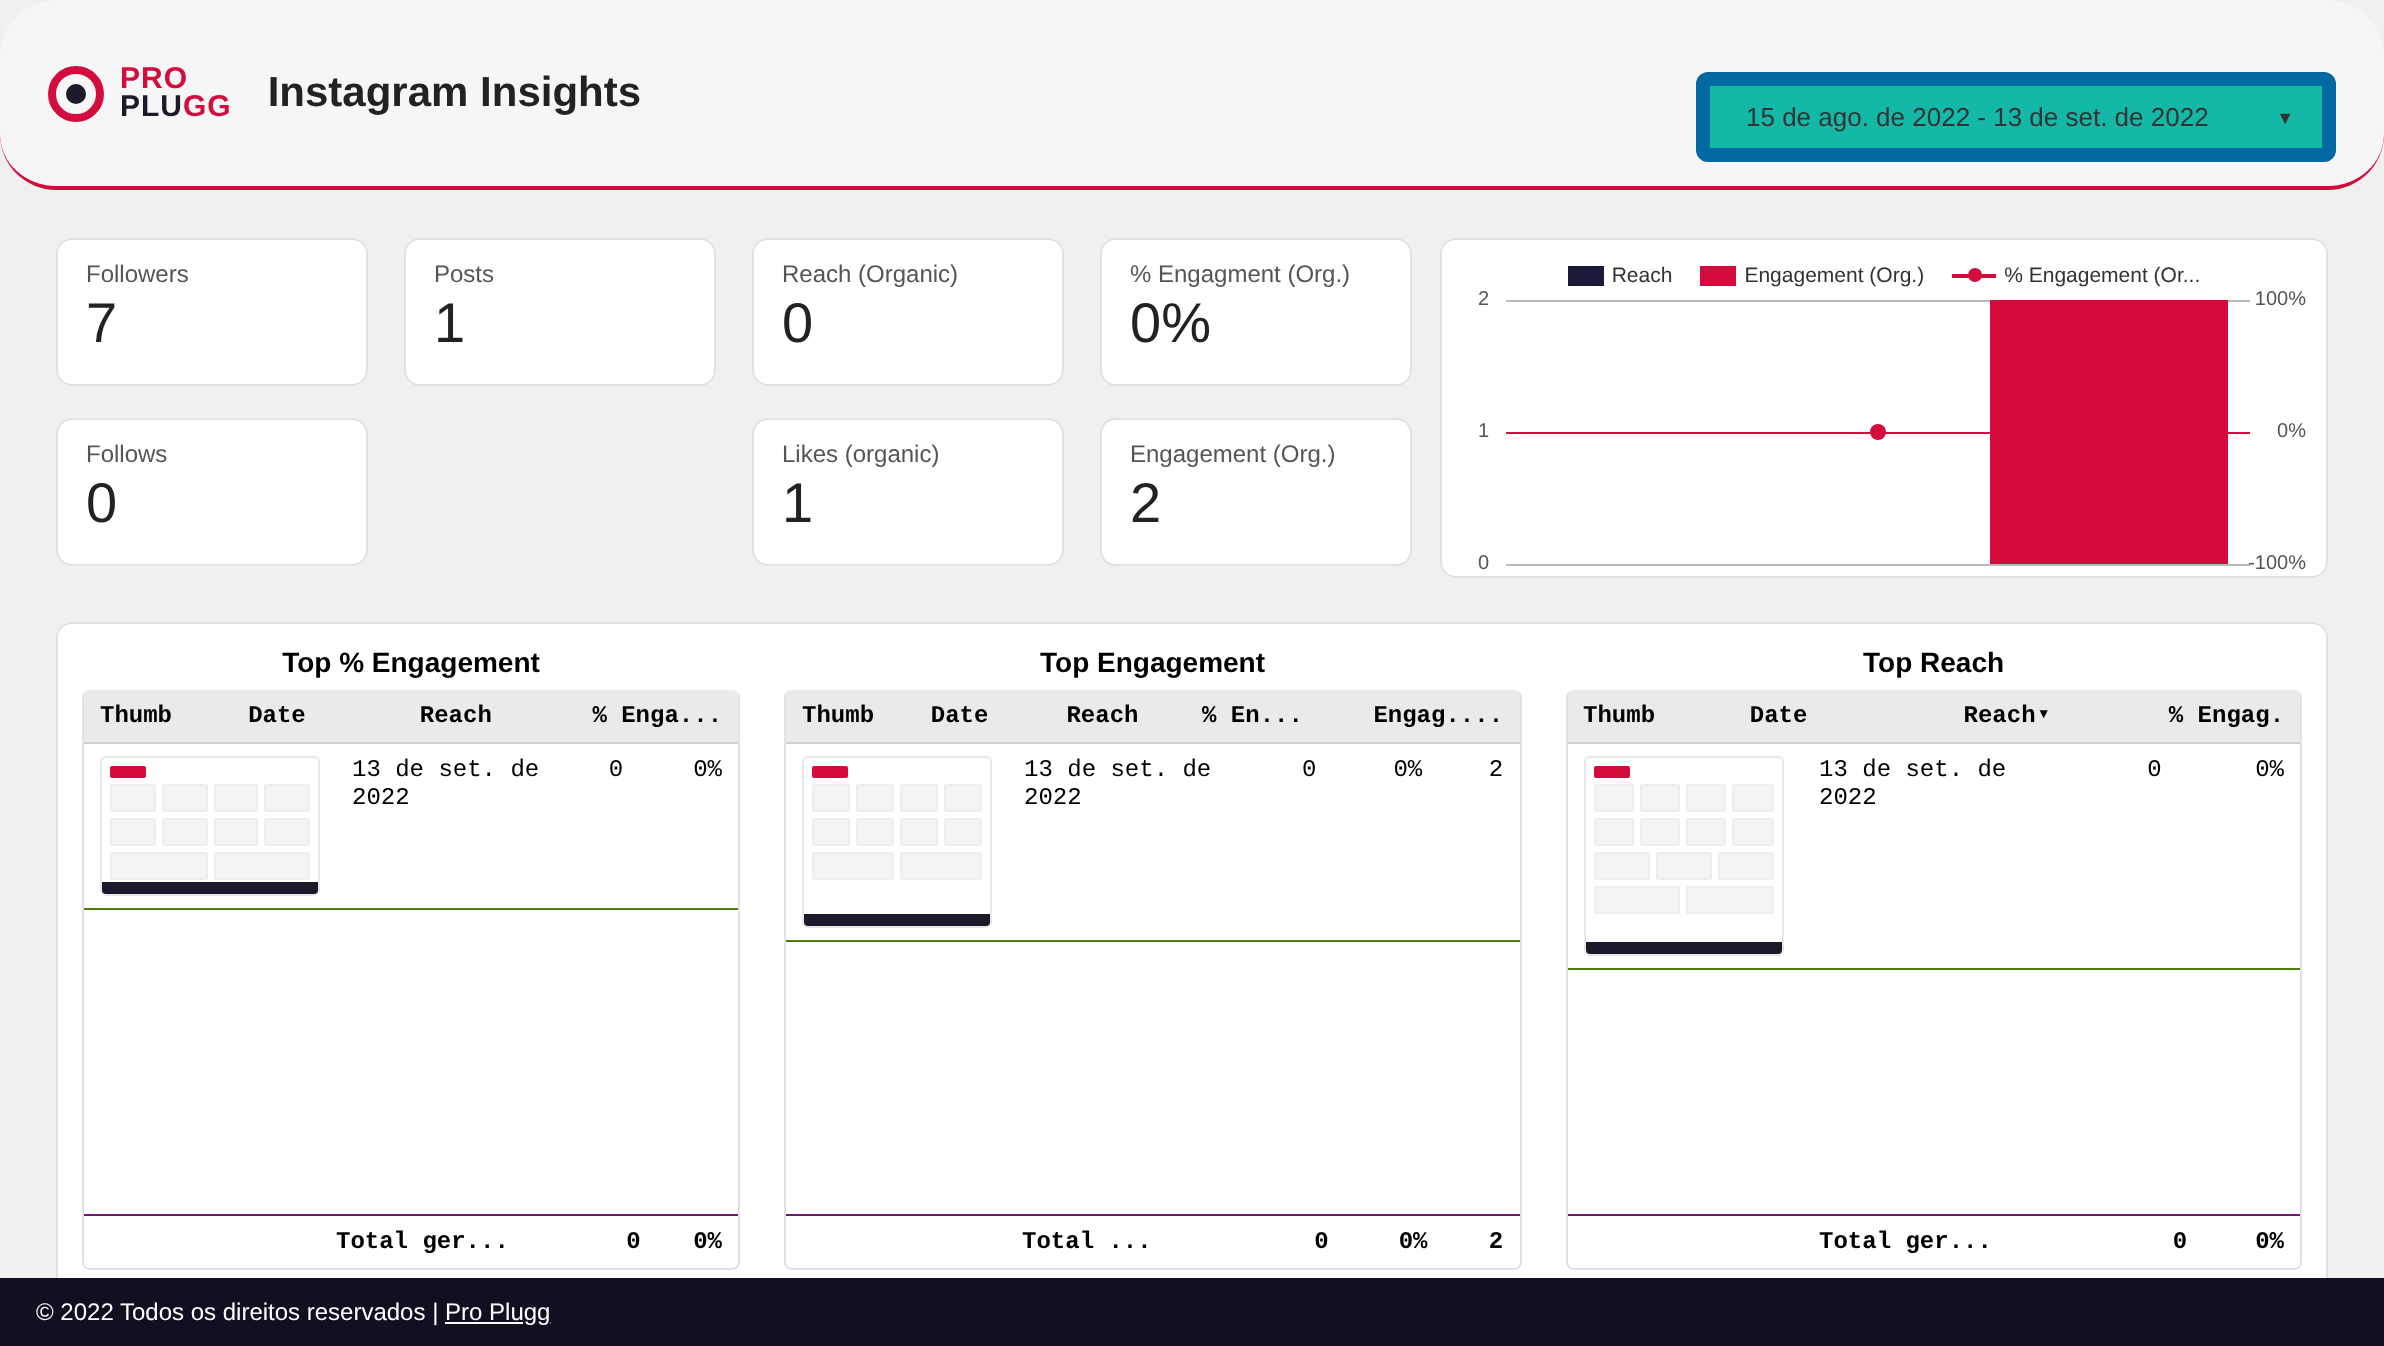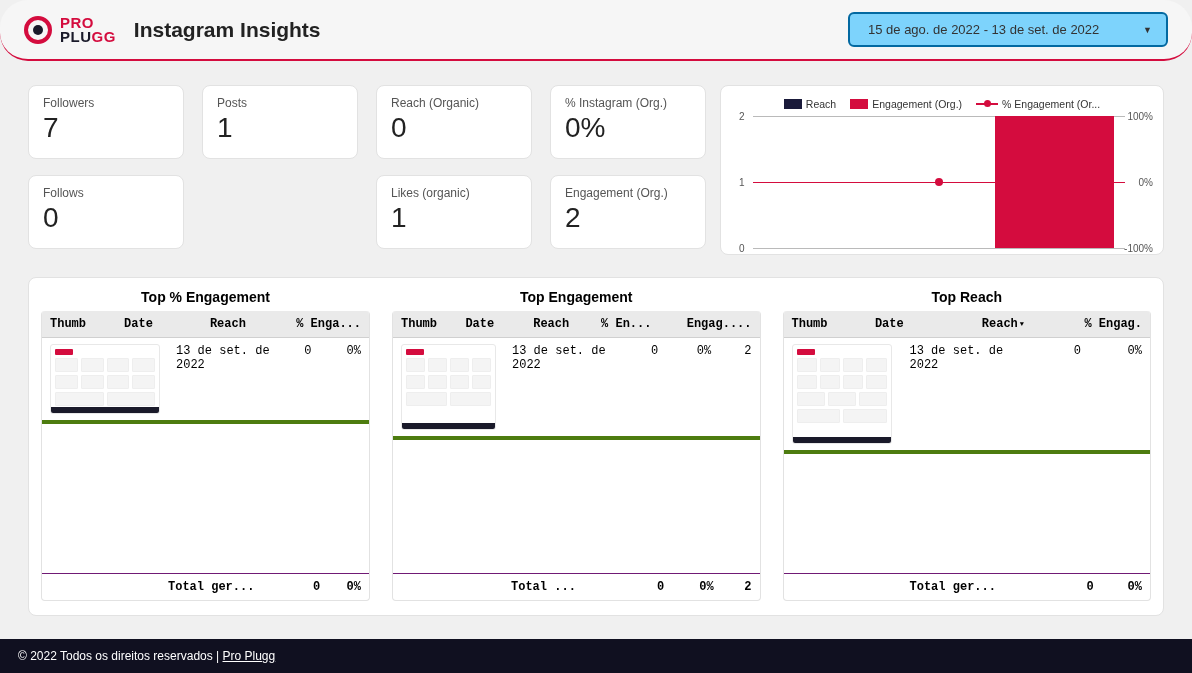--- a/index.html
+++ b/index.html
@@ -39,29 +39,30 @@
   width: 10px; height: 10px;
   background: #1a1a2a;
   border-radius: 50%;
   transform: translate(-50%, -50%);
 }
 .logo-text { font-weight: 800; font-size: 15px; line-height: 0.9; color: #1a1a2a; letter-spacing: 0.5px; }
 .logo-text .red { color: #d40c3e; }
 .page-title { font-size: 21px; font-weight: 700; color: #222; }
 .spacer { flex: 1; }
 .date-range {
-  background: #7dd3fc;
-  border: 2px solid #0369a1;
+  background: #14b8a6;
+  border: 7px solid #0369a1;
   border-radius: 6px;
   padding: 8px 40px 8px 18px;
   font-size: 13px;
   color: #333;
   min-width: 320px;
   position: relative;
   cursor: pointer;
+  margin-top: 24px;
 }
 .date-range .caret {
   position: absolute; right: 14px; top: 50%;
   transform: translateY(-50%);
   font-size: 9px; color: #333;
 }
 
 .main {
   flex: 1;
   padding: 24px 28px 8px;
@@ -125,21 +126,21 @@
 table { width: 100%; border-collapse: collapse; font-size: 12px; font-family: Liberation Mono, monospace; }
 thead th {
   background: #eaeaea;
   text-align: left;
   padding: 6px 8px;
   border-bottom: 1px solid #d0d0d0;
   font-weight: 700;
   white-space: nowrap;
 }
 thead th.num, tbody td.num, tfoot td.num { text-align: right; }
-tbody td { padding: 6px 8px; vertical-align: top; border-bottom: 4px solid #4d7c0f; }
+tbody td { padding: 6px 8px; vertical-align: top; border-bottom: 1px solid #4d7c0f; }
 tbody td.date { max-width: 70px; }
 tfoot td { padding: 6px 8px; font-weight: 700; border-top: 1px solid #701a75; }
 .tbody-wrap { flex:1; }
 .thumb {
   width: 110px; height: 70px; background:#fff; border:1px solid #e8e8e8; border-radius:3px; padding:4px;
   display:block;
   position:relative; overflow:hidden;
 }
 .thumb .trow { display:flex; gap:3px; margin-bottom:3px; }
 .thumb .tbox { flex:1; height:14px; background:#f4f4f4; border:1px solid #eee; border-radius:1px; }
@@ -183,21 +184,21 @@
       </div>
       <div class="kpi-card">
         <div class="kpi-label">Posts</div>
         <div class="kpi-value">1</div>
       </div>
       <div class="kpi-card">
         <div class="kpi-label">Reach (Organic)</div>
         <div class="kpi-value">0</div>
       </div>
       <div class="kpi-card">
-        <div class="kpi-label">% Instagram (Org.)</div>
+        <div class="kpi-label">% Engagment (Org.)</div>
         <div class="kpi-value">0%</div>
       </div>
       <div class="kpi-card">
         <div class="kpi-label">Follows</div>
         <div class="kpi-value">0</div>
       </div>
       <div class="kpi-card slot-empty"></div>
       <div class="kpi-card">
         <div class="kpi-label">Likes (organic)</div>
         <div class="kpi-value">1</div>

